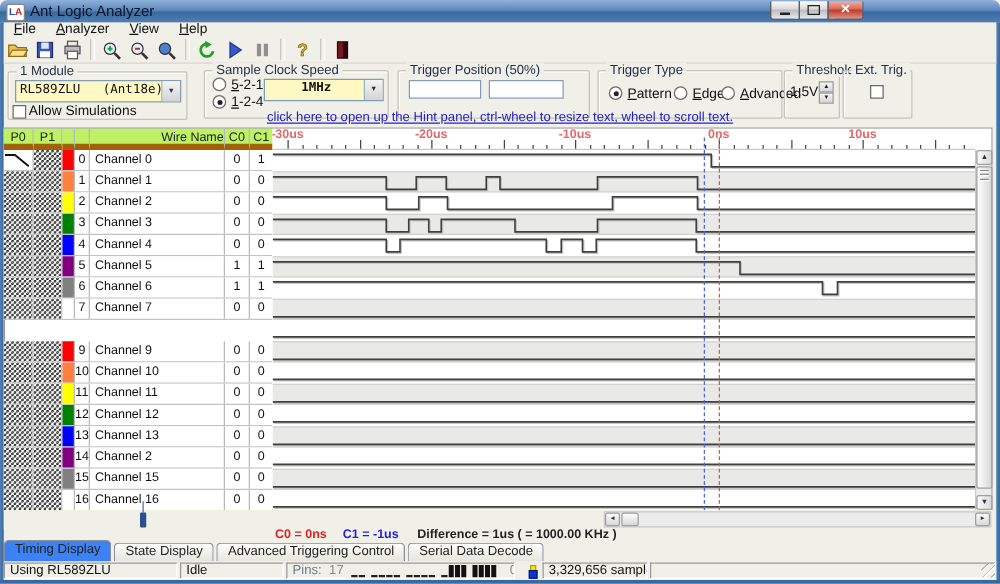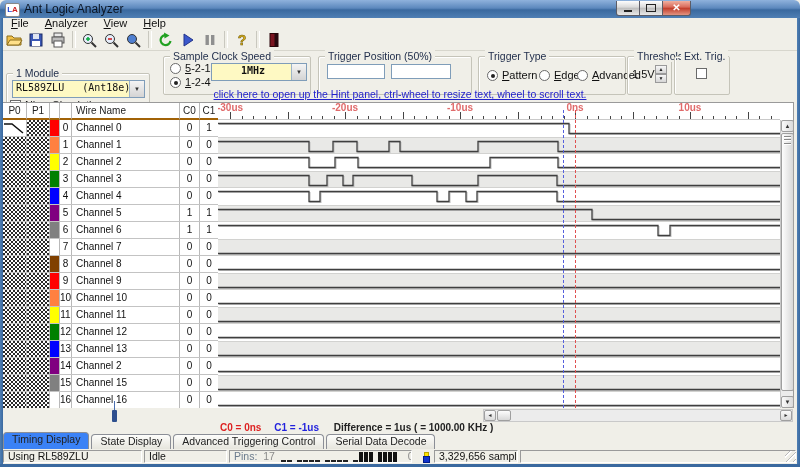--- a/index.html
+++ b/index.html
@@ -54,23 +54,23 @@
   .spin span{flex:1;font-size:5px;line-height:7px;text-align:center;color:#222;
     background:linear-gradient(180deg,#f6f6f6,#d6d6d6);border:1px solid #9a9a9a}
   
   #hint{left:0;top:88px;width:800px;height:12px;text-align:center;color:#2222cc;
     text-decoration:underline;font-size:10.5px}
   
   #main{left:3px;top:102px;width:791px;height:306px;background:#fff;border:1px solid #9a9a9a;box-sizing:border-box}
   #tbl-header{left:3px;top:103px;width:215px;height:17px}
   .cell{display:inline-block;vertical-align:top;height:17px;line-height:16px;box-sizing:border-box;
     border-right:1px solid #b9b9b9;overflow:hidden}
-  .hc{background:#ffffff;border-bottom:2px solid #a16207;font-size:10px;text-align:center;color:#222}
+  .hc{background:#bef264;border-bottom:5px solid #a16207;font-size:10px;text-align:center;color:#222}
   .w-p0{width:24px}.w-p1{width:23px}.w-sw{width:10px}.w-num{width:12px}
-  .w-name{width:108px;text-align:left;padding-left:4px}.w-c0{width:20px}.w-c1{width:18px;border-right:none}
+  .w-name{width:108px;text-align:right;padding-left:4px}.w-c0{width:20px}.w-c1{width:18px;border-right:none}
   #rows-left{left:3px;top:120px;width:215px;height:288px;overflow:hidden}
   .trow{position:absolute;left:0;width:215px;height:17px;border-bottom:1px solid #c3c3c3;box-sizing:border-box;background:#fff}
   .trow .cell{height:16px;line-height:15px;font-size:10px}
   .checker{background-image:
      linear-gradient(45deg,#2a2a2a 25%,transparent 25%,transparent 75%,#2a2a2a 75%),
      linear-gradient(45deg,#2a2a2a 25%,transparent 25%,transparent 75%,#2a2a2a 75%);
      background-size:4px 4px;background-position:0 0,2px 2px;background-color:#fff}
   .num{text-align:center}.cname{text-align:left;padding-left:4px}.cv{text-align:center}
   
   #ruler{left:218px;top:103px;width:562px;height:17px;background:#fff;overflow:hidden;border-bottom:1px solid #c9c9c9;box-sizing:border-box}
@@ -218,21 +218,21 @@
     </span>
   <span class="tsep"></span>
   <span class="tbtn">
     <svg width="18" height="16">
         <rect x="5" y="1.5" width="8" height="13" fill="#7a1420" stroke="#2a0408"></rect>
         <rect x="9.5" y="1.5" width="3.5" height="13" fill="#27090f"></rect>
       </svg>
     </span>
 </div>
 
-<div class="group" style="left:6px;top:73px;width:142px;height:37px">
+<div class="group" style="left:6px;top:57px;width:142px;height:37px">
   <span class="legend">1 Module</span>
   <span class="combo" style="left:5px;top:6px;width:131px">
     <span class="combo-val">RL589ZLU   (Ant18e)</span>
     <span class="combo-btn">▼</span>
   </span>
   <span class="cb" style="left:3px;top:26px"></span>
   <span class="abs" style="left:16px;top:25px">Allow Simulations</span>
 </div>
 
 <div class="group" style="left:163px;top:56px;width:146px;height:37px">
@@ -341,21 +341,20 @@
     <div class="trow" style="top: 0px;"><span class="cell w-p0"><svg width="23" height="16">
           <polyline points="1,4 9,4 20,13" fill="none" stroke="#111" stroke-width="1.5"></polyline>
         </svg></span><span class="cell w-p1 checker"></span><span class="cell w-sw" style="background: rgb(255, 0, 0);"></span><span class="cell w-num num">0</span><span class="cell w-name cname">Channel 0</span><span class="cell w-c0 cv">0</span><span class="cell w-c1 cv">1</span></div>
     <div class="trow" style="top: 17px;"><span class="cell w-p0 checker"></span><span class="cell w-p1 checker"></span><span class="cell w-sw" style="background: rgb(255, 128, 64);"></span><span class="cell w-num num">1</span><span class="cell w-name cname">Channel 1</span><span class="cell w-c0 cv">0</span><span class="cell w-c1 cv">0</span></div>
     <div class="trow" style="top: 34px;"><span class="cell w-p0 checker"></span><span class="cell w-p1 checker"></span><span class="cell w-sw" style="background: rgb(255, 255, 0);"></span><span class="cell w-num num">2</span><span class="cell w-name cname">Channel 2</span><span class="cell w-c0 cv">0</span><span class="cell w-c1 cv">0</span></div>
     <div class="trow" style="top: 51px;"><span class="cell w-p0 checker"></span><span class="cell w-p1 checker"></span><span class="cell w-sw" style="background: rgb(0, 128, 0);"></span><span class="cell w-num num">3</span><span class="cell w-name cname">Channel 3</span><span class="cell w-c0 cv">0</span><span class="cell w-c1 cv">0</span></div>
     <div class="trow" style="top: 68px;"><span class="cell w-p0 checker"></span><span class="cell w-p1 checker"></span><span class="cell w-sw" style="background: rgb(0, 0, 255);"></span><span class="cell w-num num">4</span><span class="cell w-name cname">Channel 4</span><span class="cell w-c0 cv">0</span><span class="cell w-c1 cv">0</span></div>
     <div class="trow" style="top: 85px;"><span class="cell w-p0 checker"></span><span class="cell w-p1 checker"></span><span class="cell w-sw" style="background: rgb(128, 0, 128);"></span><span class="cell w-num num">5</span><span class="cell w-name cname">Channel 5</span><span class="cell w-c0 cv">1</span><span class="cell w-c1 cv">1</span></div>
     <div class="trow" style="top: 102px;"><span class="cell w-p0 checker"></span><span class="cell w-p1 checker"></span><span class="cell w-sw" style="background: rgb(128, 128, 128);"></span><span class="cell w-num num">6</span><span class="cell w-name cname">Channel 6</span><span class="cell w-c0 cv">1</span><span class="cell w-c1 cv">1</span></div>
     <div class="trow" style="top: 119px;"><span class="cell w-p0 checker"></span><span class="cell w-p1 checker"></span><span class="cell w-sw" style="background: rgb(255, 255, 255);"></span><span class="cell w-num num">7</span><span class="cell w-name cname">Channel 7</span><span class="cell w-c0 cv">0</span><span class="cell w-c1 cv">0</span></div>
-    <div class="trow" style="top: 136px;"><span class="cell w-p0 checker"></span><span class="cell w-p1 checker"></span><span class="cell w-sw" style="background: rgb(128, 64, 0);"></span><span class="cell w-num num">8</span><span class="cell w-name cname">Channel 8</span><span class="cell w-c0 cv">0</span><span class="cell w-c1 cv">0</span></div>
     <div class="trow" style="top: 153px;"><span class="cell w-p0 checker"></span><span class="cell w-p1 checker"></span><span class="cell w-sw" style="background: rgb(255, 0, 0);"></span><span class="cell w-num num">9</span><span class="cell w-name cname">Channel 9</span><span class="cell w-c0 cv">0</span><span class="cell w-c1 cv">0</span></div>
     <div class="trow" style="top: 170px;"><span class="cell w-p0 checker"></span><span class="cell w-p1 checker"></span><span class="cell w-sw" style="background: rgb(255, 128, 64);"></span><span class="cell w-num num">10</span><span class="cell w-name cname">Channel 10</span><span class="cell w-c0 cv">0</span><span class="cell w-c1 cv">0</span></div>
     <div class="trow" style="top: 187px;"><span class="cell w-p0 checker"></span><span class="cell w-p1 checker"></span><span class="cell w-sw" style="background: rgb(255, 255, 0);"></span><span class="cell w-num num">11</span><span class="cell w-name cname">Channel 11</span><span class="cell w-c0 cv">0</span><span class="cell w-c1 cv">0</span></div>
     <div class="trow" style="top: 204px;"><span class="cell w-p0 checker"></span><span class="cell w-p1 checker"></span><span class="cell w-sw" style="background: rgb(0, 128, 0);"></span><span class="cell w-num num">12</span><span class="cell w-name cname">Channel 12</span><span class="cell w-c0 cv">0</span><span class="cell w-c1 cv">0</span></div>
     <div class="trow" style="top: 221px;"><span class="cell w-p0 checker"></span><span class="cell w-p1 checker"></span><span class="cell w-sw" style="background: rgb(0, 0, 255);"></span><span class="cell w-num num">13</span><span class="cell w-name cname">Channel 13</span><span class="cell w-c0 cv">0</span><span class="cell w-c1 cv">0</span></div>
     <div class="trow" style="top: 238px;"><span class="cell w-p0 checker"></span><span class="cell w-p1 checker"></span><span class="cell w-sw" style="background: rgb(128, 0, 128);"></span><span class="cell w-num num">14</span><span class="cell w-name cname">Channel 2</span><span class="cell w-c0 cv">0</span><span class="cell w-c1 cv">0</span></div>
     <div class="trow" style="top: 255px;"><span class="cell w-p0 checker"></span><span class="cell w-p1 checker"></span><span class="cell w-sw" style="background: rgb(128, 128, 128);"></span><span class="cell w-num num">15</span><span class="cell w-name cname">Channel 15</span><span class="cell w-c0 cv">0</span><span class="cell w-c1 cv">0</span></div>
     <div class="trow" style="top: 272px;"><span class="cell w-p0 checker"></span><span class="cell w-p1 checker"></span><span class="cell w-sw" style="background: rgb(255, 255, 255);"></span><span class="cell w-num num">16</span><span class="cell w-name cname">Channel 16</span><span class="cell w-c0 cv">0</span><span class="cell w-c1 cv">0</span></div>
   </div>
 <div class="abs" id="rows-wave">

